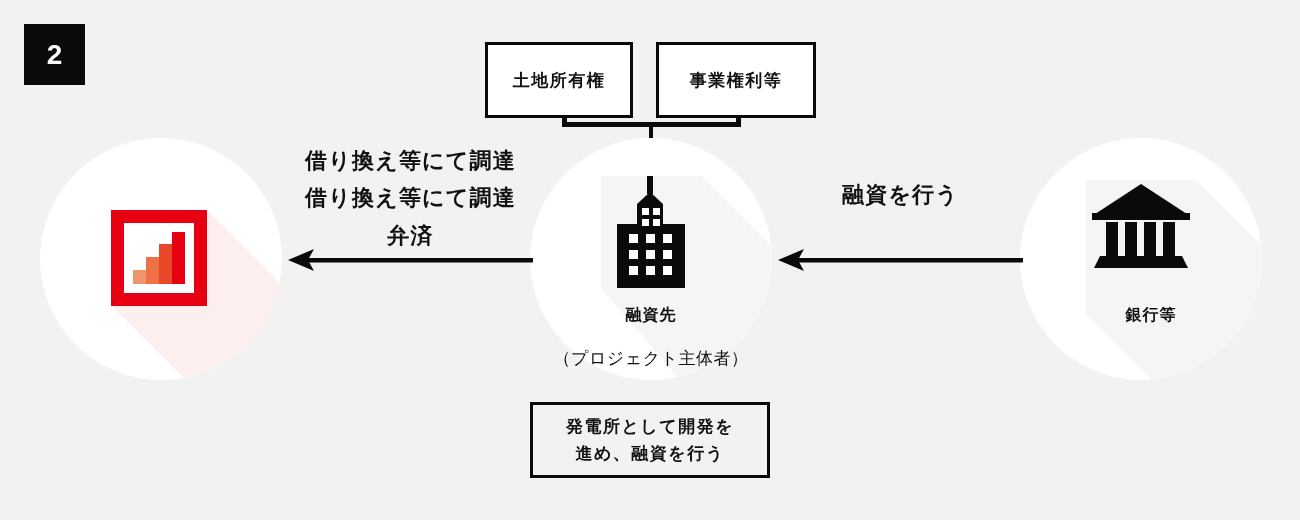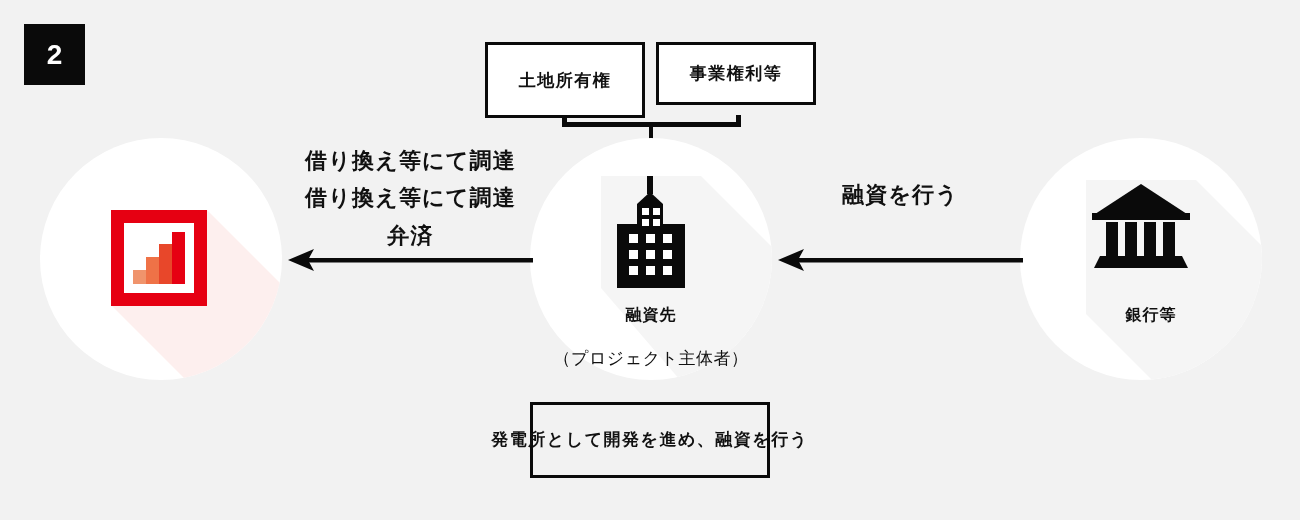--- a/index.html
+++ b/index.html
@@ -134,22 +134,22 @@
     border: 3px solid #0a0a0a;
     background: #ffffff;
     display: flex;
     align-items: center;
     justify-content: center;
     font-size: 17px;
     font-weight: bold;
     letter-spacing: 1.5px;
     white-space: nowrap;
   }
-  #box-land  { left: 485px; top: 42px;  width: 160px; height: 76px; }
-  #box-right { left: 656px; top: 42px;  width: 160px; height: 63px; }
+  #box-land  { left: 485px; top: 42px;  width: 148px; height: 76px; }
+  #box-right { left: 656px; top: 42px;  width: 160px; height: 76px; }
 
   
   .bracket-seg {
     position: absolute;
     background: #0a0a0a;
   }
   #bracket-h      { left: 562px; top: 122px; width: 179px; height: 5px; }
   #bracket-left   { left: 562px; top: 115px; width: 5px;   height: 12px; }
   #bracket-right  { left: 736px; top: 115px; width: 5px;   height: 12px; }
   #bracket-stem   { left: 649px; top: 122px; width: 4px;   height: 22px; }
@@ -158,20 +158,21 @@
   #box-bottom {
     position: absolute;
     left: 530px;
     top: 402px;
     width: 240px;
     height: 76px;
     box-sizing: border-box;
     border: 3px solid #0a0a0a;
     background: transparent;
     display: flex;
+    flex-direction: column;
     align-items: center;
     justify-content: center;
     font-size: 17px;
     font-weight: bold;
     letter-spacing: 1.5px;
     line-height: 1.6;
     white-space: nowrap;
   }
 
   

